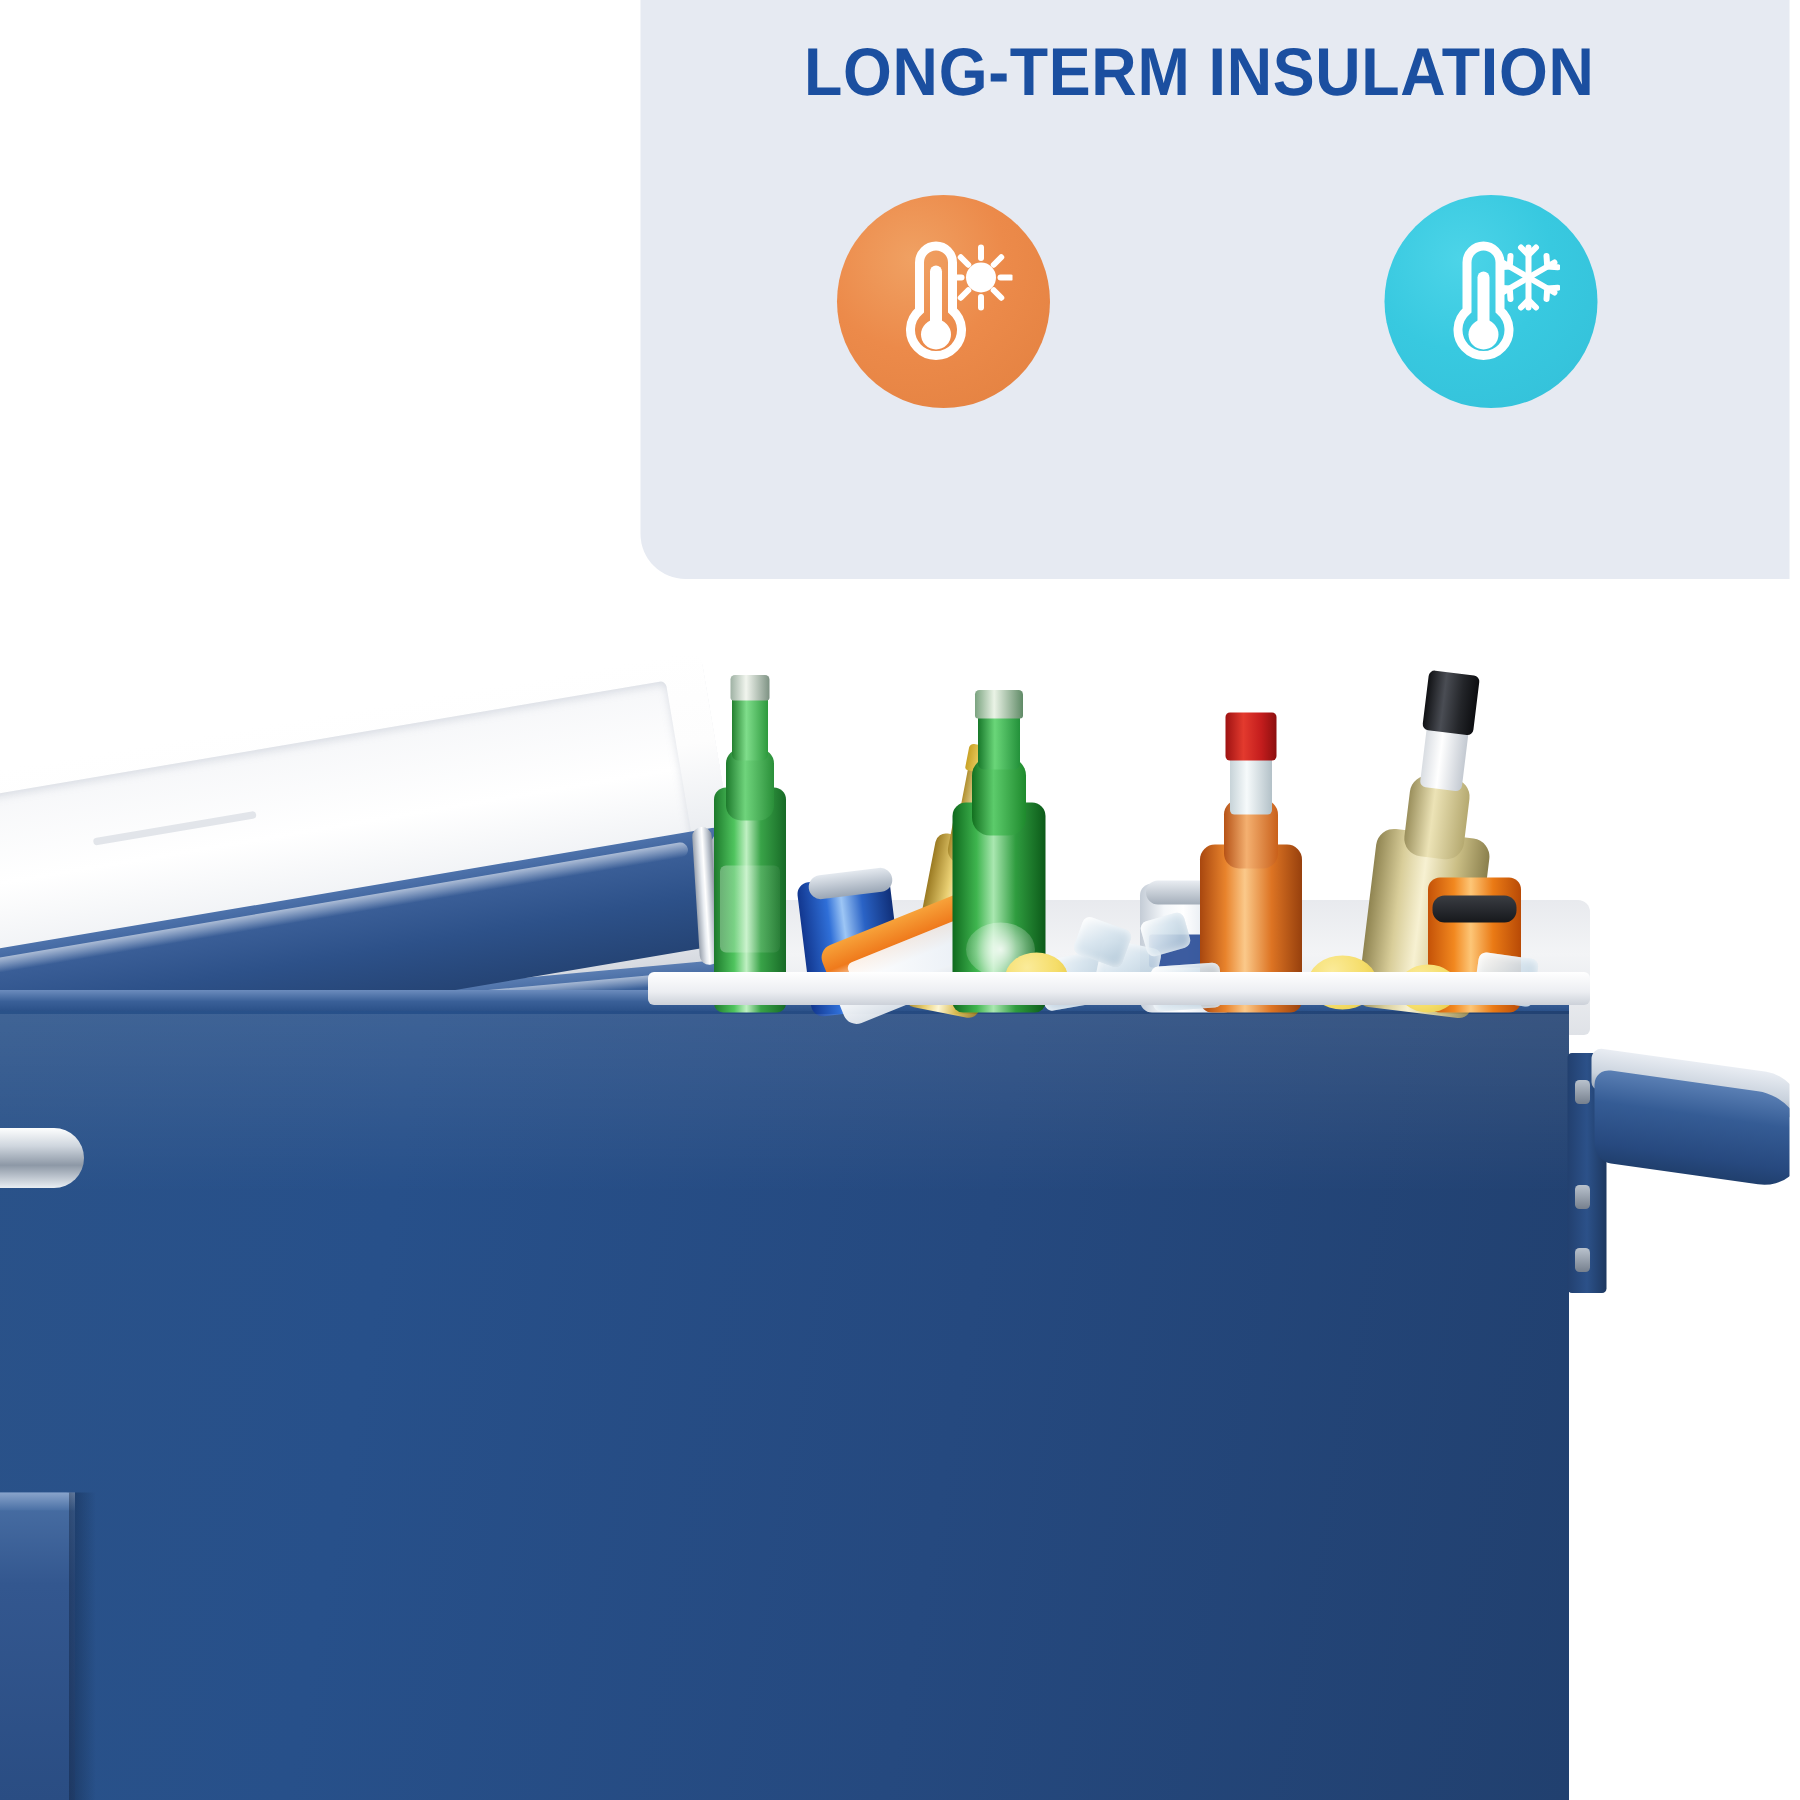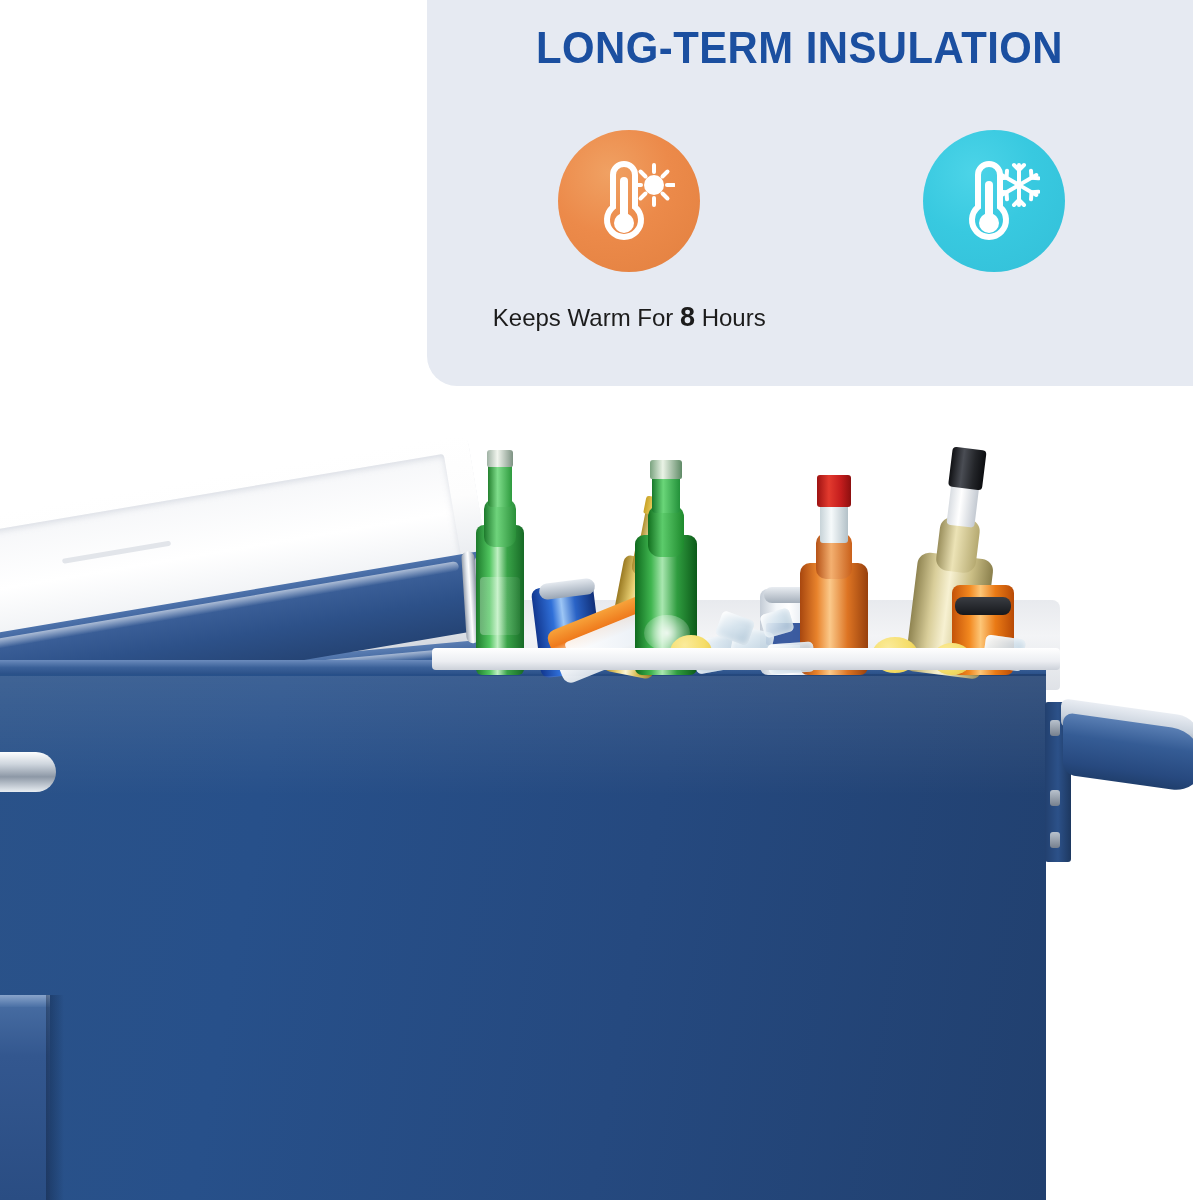--- a/index.html
+++ b/index.html
@@ -390,23 +390,20 @@
               <path d="M71 43 v7"></path>
               <path d="M51 30 h7"></path>
               <path d="M84 30 h7"></path>
               <path d="M57.5 16.5 l5 5"></path>
               <path d="M79.5 38.5 l5 5"></path>
               <path d="M84.5 16.5 l-5 5"></path>
               <path d="M62.5 38.5 l-5 5"></path>
             </g>
           </svg>
         </div>
-        <div class="benefit-caption">
-          <span>Keeps Warm For </span><b>8</b><span> Hours</span>
-        </div>
       </div>
 
       <div class="benefit">
         <div class="badge cool">
           <svg width="92" height="92" viewBox="0 0 92 92" aria-hidden="true">
 
             <path d="M30 20 a11 11 0 0 1 22 0 v32 a17 17 0 1 1 -22 0 z" fill="none" stroke="#ffffff" stroke-width="6"></path>
             <path d="M41 30 v30" stroke="#ffffff" stroke-width="8" stroke-linecap="round"></path>
             <circle cx="41" cy="68" r="10" fill="#ffffff"></circle>
 

